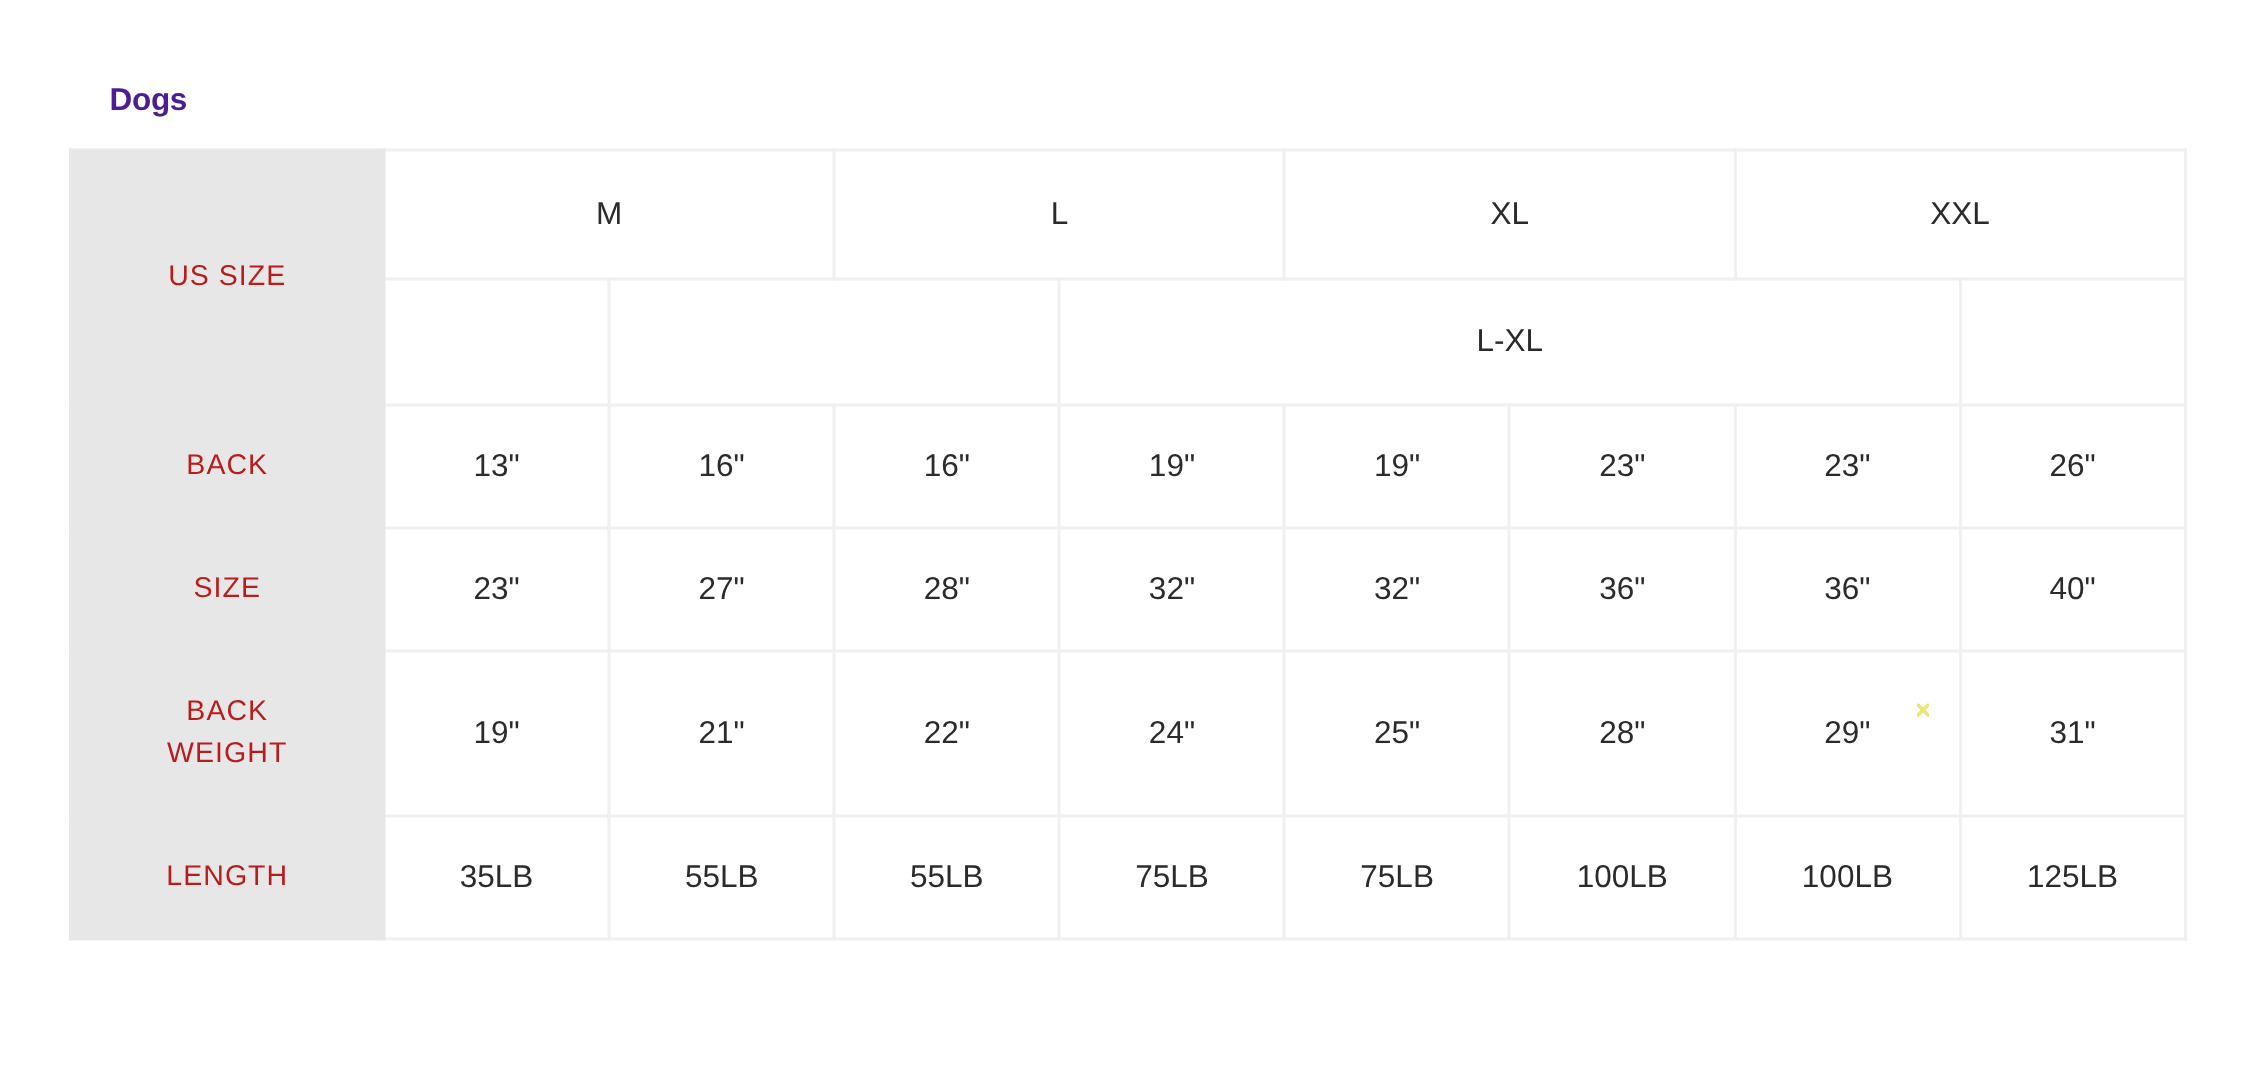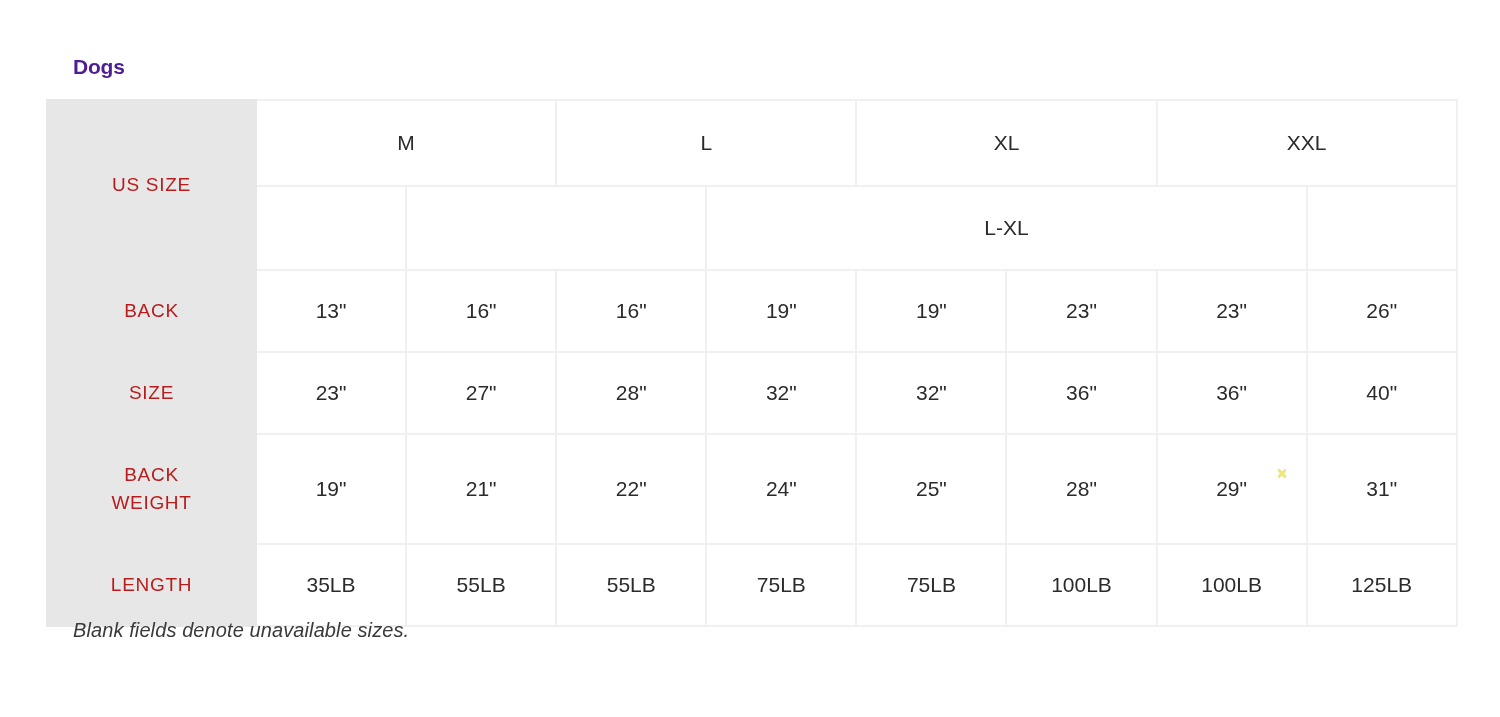--- a/index.html
+++ b/index.html
@@ -200,17 +200,16 @@
         <td class="data-cell">75LB</td>
         <td class="data-cell">75LB</td>
         <td class="data-cell">100LB</td>
         <td class="data-cell">100LB</td>
         <td class="data-cell">125LB</td>
       </tr>
 
     </tbody>
   </table>
 
-  <div class="footnote">Blank fields denote unavailable sizes.</div>
 
   <div class="cursor-mark"></div>
 
 </div>
 
 </body></html>

